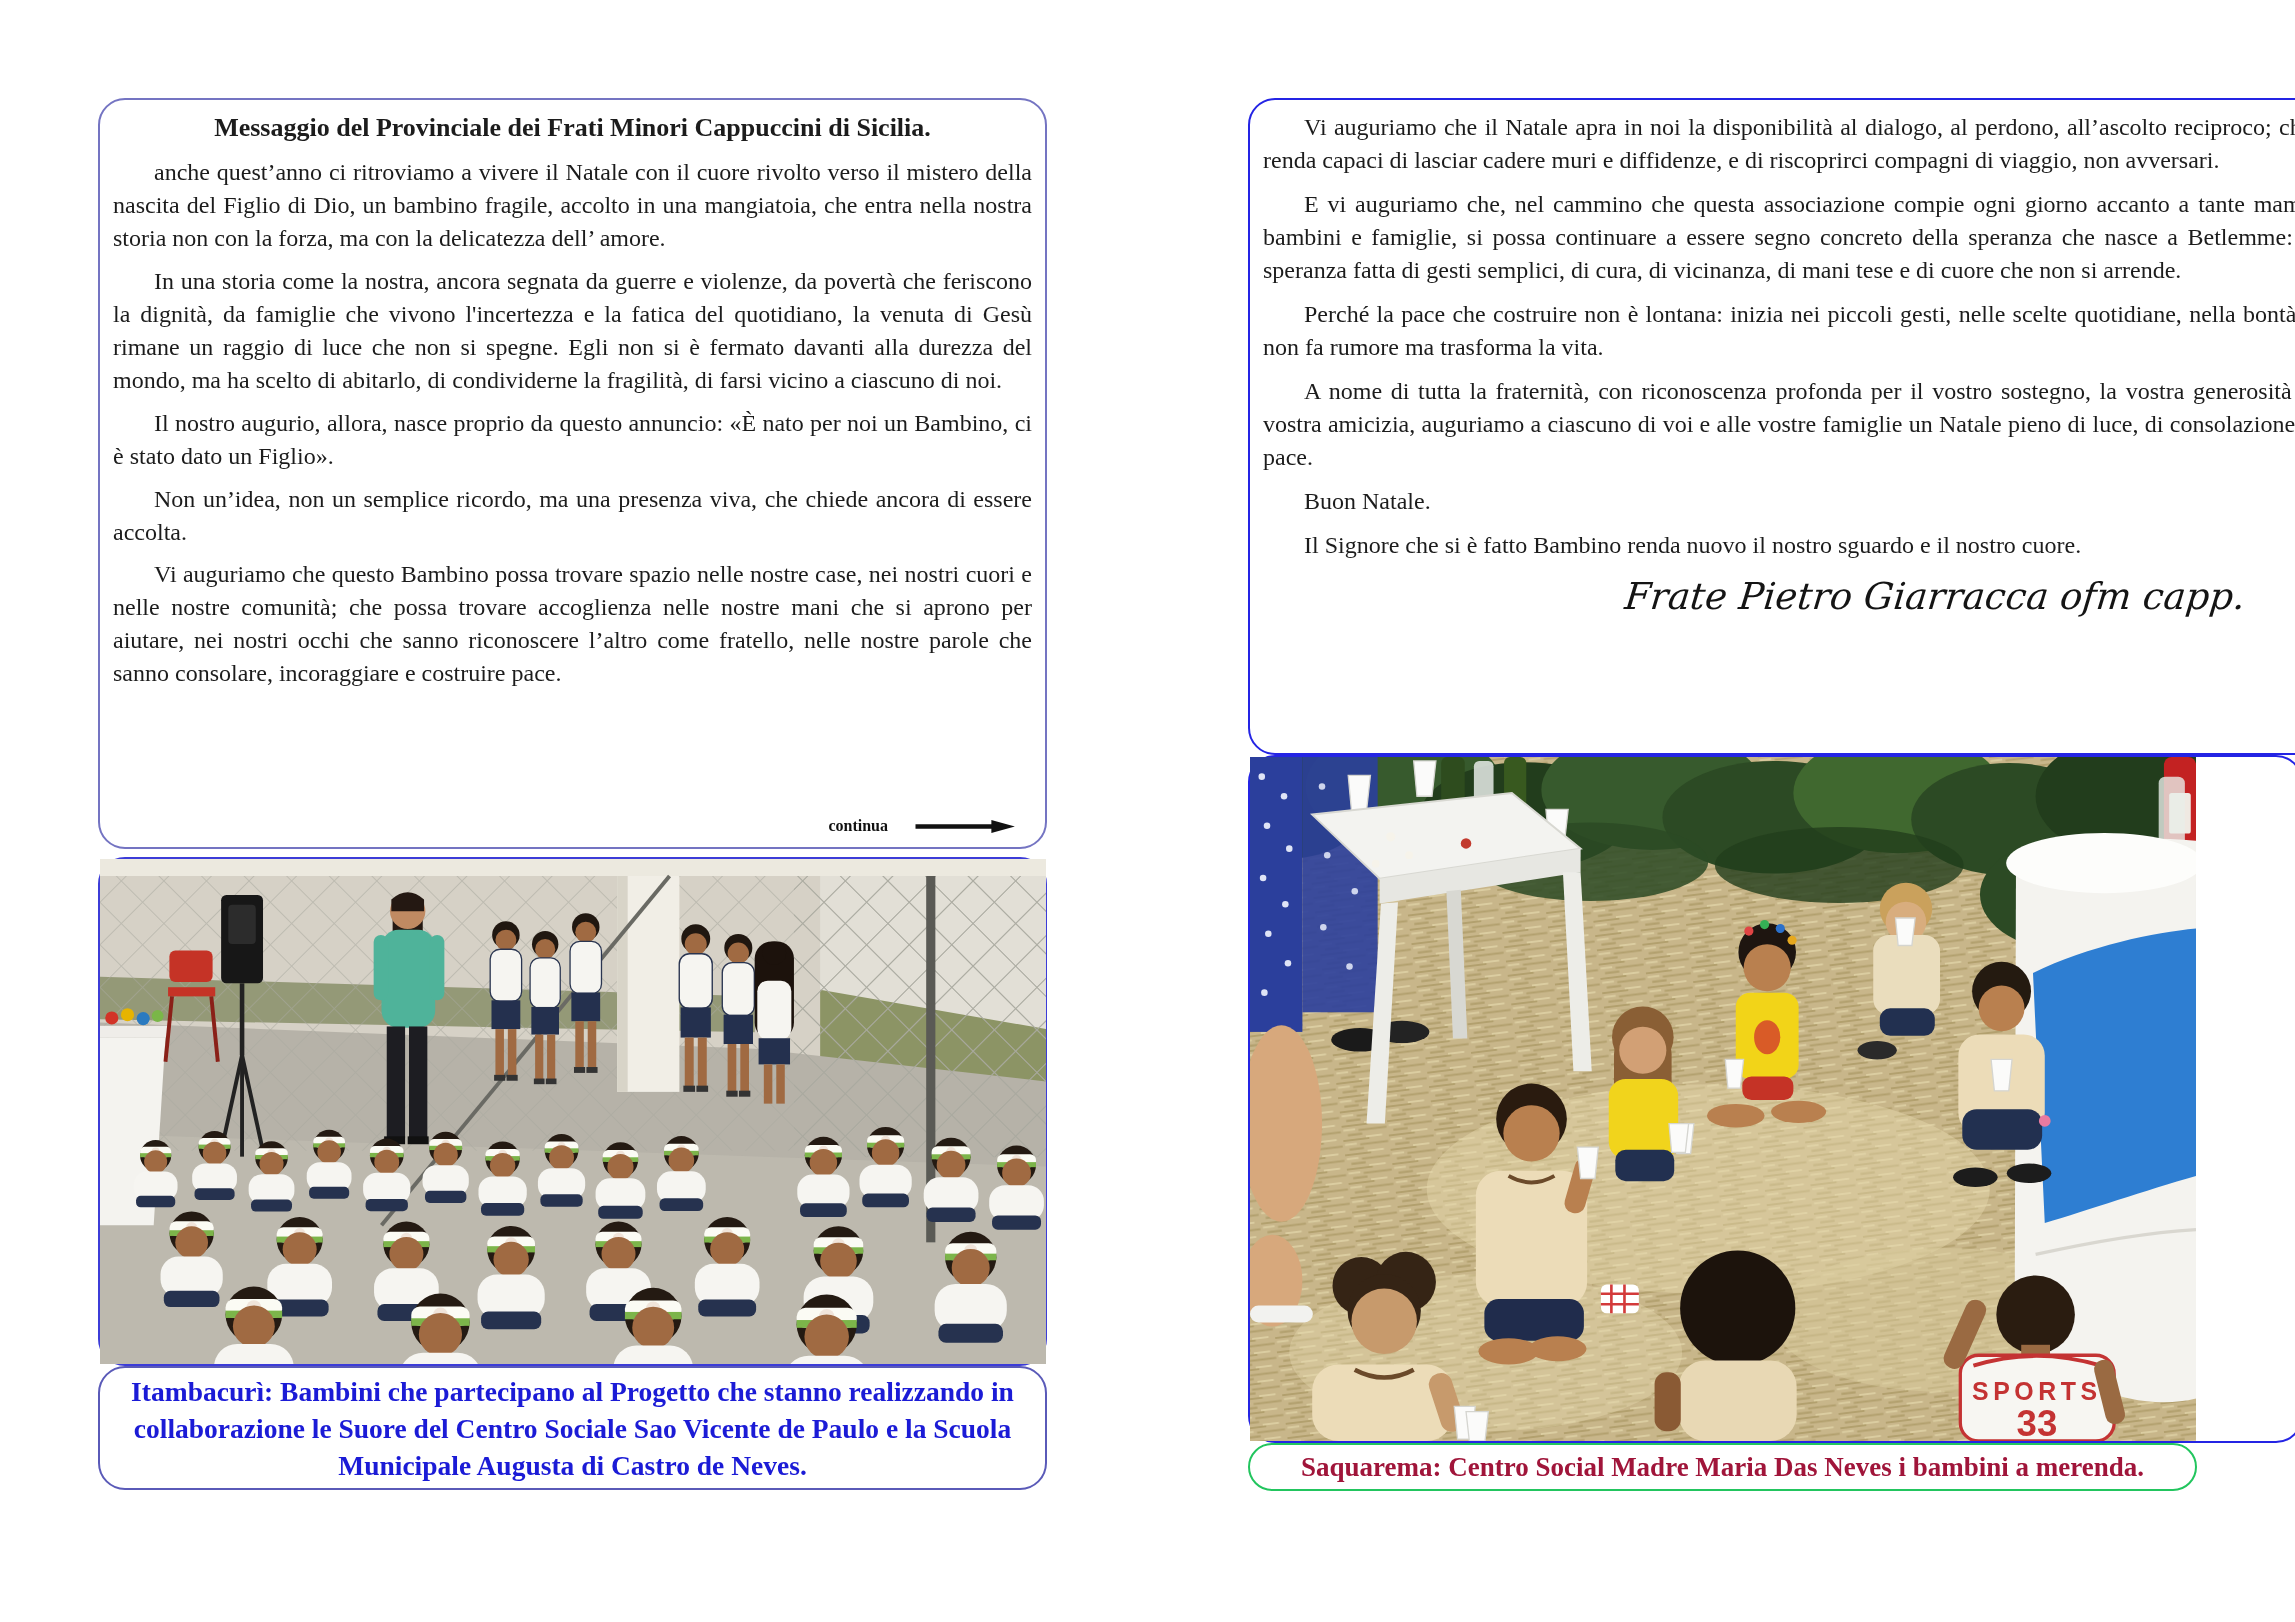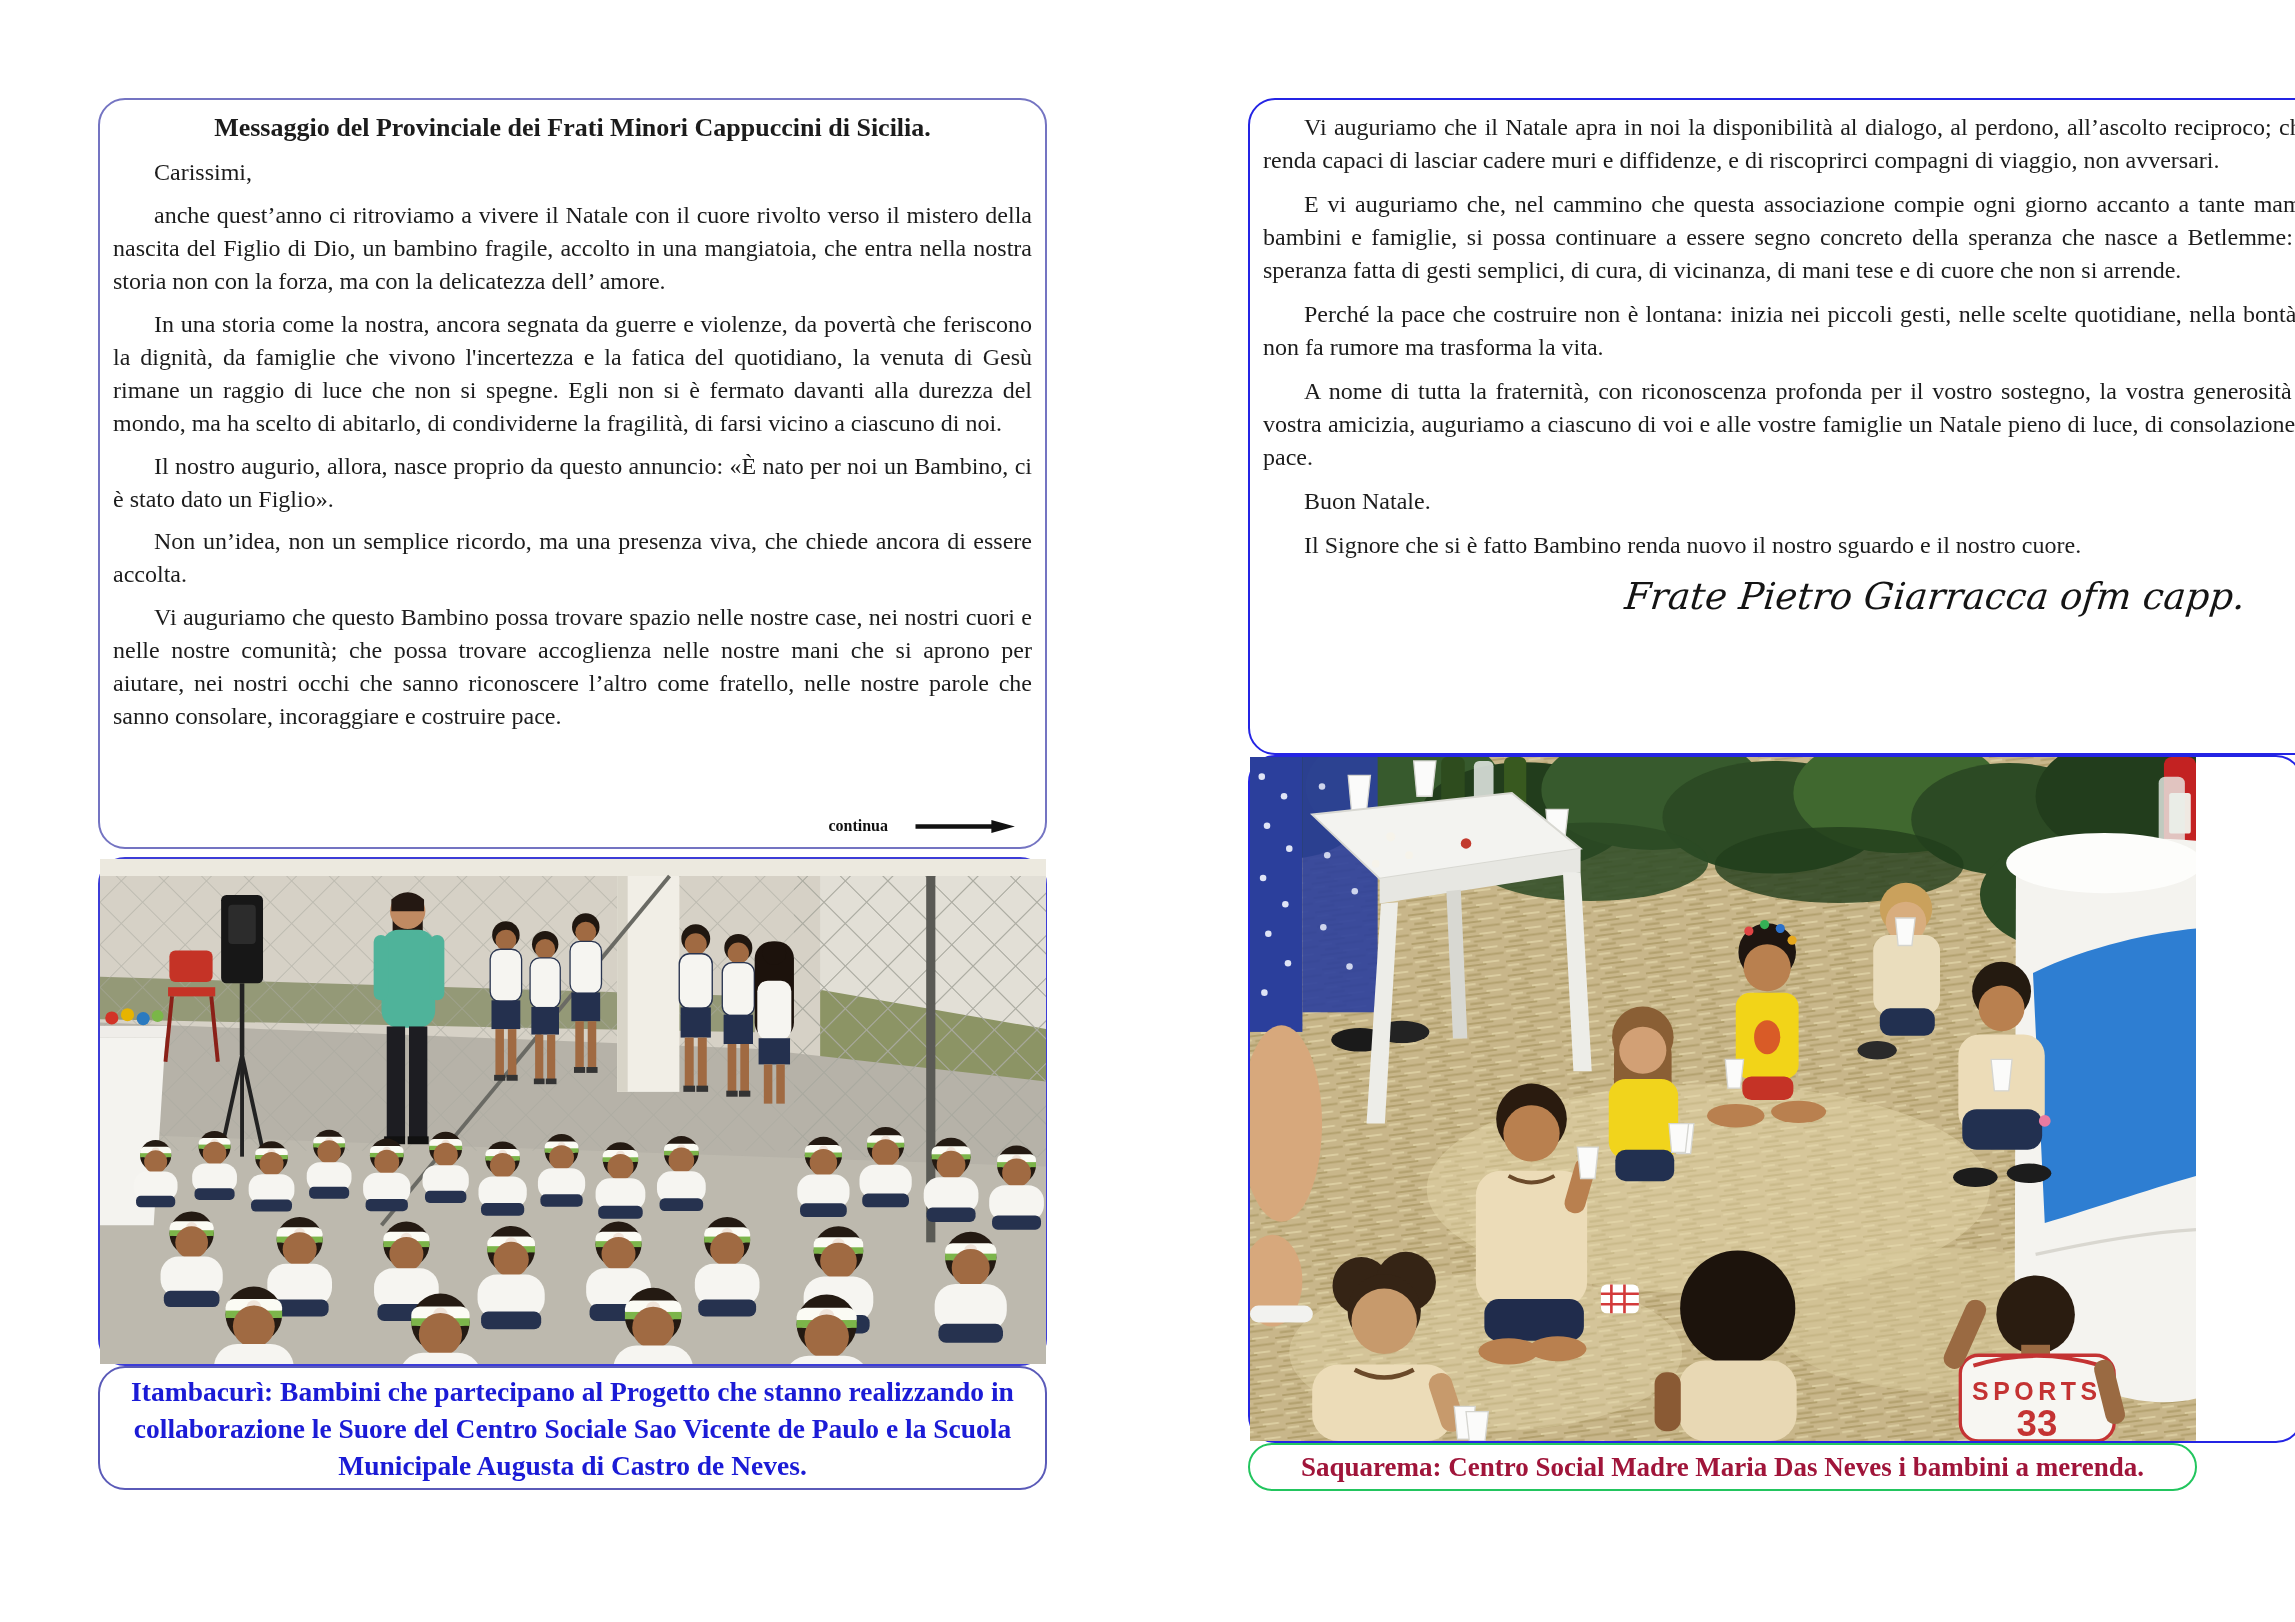--- a/index.html
+++ b/index.html
@@ -30,21 +30,20 @@
 </style>
 </head>
 <body>
 
 <div class="sheet">
 
   <section>
     <div class="box lt-text">
       <h1 class="page-title">Messaggio del Provinciale dei Frati Minori Cappuccini di Sicilia.</h1>
       <div class="body">
-        <p>Carissimi,</p>
         <p>anche quest’anno ci ritroviamo a vivere il Natale con il cuore rivolto verso il mistero della nascita del Figlio di Dio, un bambino fragile, accolto in una mangiatoia, che entra nella nostra storia non con la forza, ma con la delicatezza dell’ amore.</p>
         <p>In una storia come la nostra, ancora segnata da guerre e violenze, da povertà che feriscono la dignità, da famiglie che vivono l'incertezza e la fatica del quotidiano, la venuta di Gesù rimane un raggio di luce che non si spegne. Egli non si è fermato davanti alla durezza del mondo, ma ha scelto di abitarlo, di condividerne la fragilità, di farsi vicino a ciascuno di noi.</p>
         <p>Il nostro augurio, allora, nasce proprio da questo annuncio: «È nato per noi un Bambino, ci è stato dato un Figlio».</p>
         <p>Non un’idea, non un semplice ricordo, ma una presenza viva, che chiede ancora di essere accolta.</p>
         <p>Vi auguriamo che questo Bambino possa trovare spazio nelle nostre case, nei nostri cuori e nelle nostre comunità; che possa trovare accoglienza nelle nostre mani che si aprono per aiutare, nei nostri occhi che sanno riconoscere l’altro come fratello, nelle nostre parole che sanno consolare, incoraggiare e costruire pace.</p>
       </div>
       <div class="continua">
         <span class="word">continua</span>
         <svg width="105" height="17" viewBox="0 0 160 26">
           <line x1="2" y1="13" x2="128" y2="13" stroke="#111" stroke-width="7"></line>

